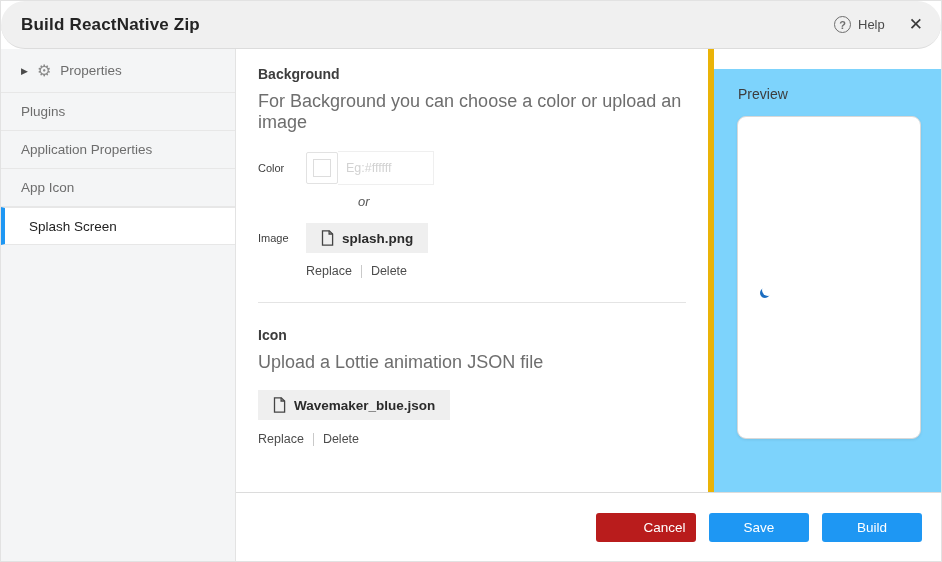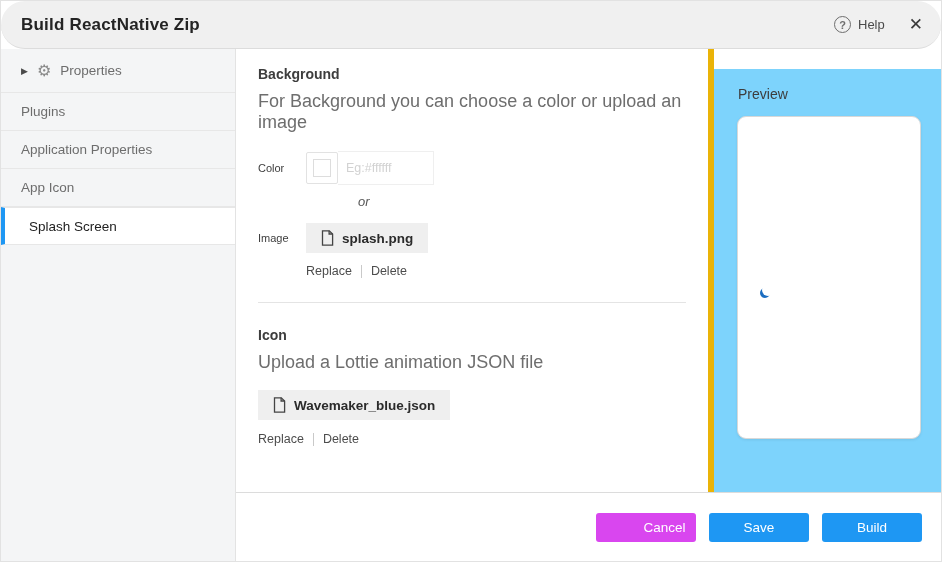--- a/index.html
+++ b/index.html
@@ -100,21 +100,21 @@
   
   .footer {
     flex:0 0 69px; border-top:1px solid #dcdcdc; background:#fff;
     display:flex; align-items:flex-start; justify-content:flex-end;
     gap:13px; padding:20px 19px 0 0;
   }
   .btn {
     width:100px; height:29px; border:none; border-radius:3px; color:#fff;
     font-size:13.5px; font-family:"Liberation Sans",sans-serif; cursor:pointer;
   }
-  .btn-cancel { background:#d946ef;padding-left:37px; }
+  .btn-cancel { background:#b91c1c;padding-left:37px; }
   .btn-primary { background:#1e97f3; }
 </style>
 </head>
 <body>
 
 <div class="dialog">
 
   <div class="header">
     <div class="header-title">Build ReactNative Zip</div>
     <div class="header-right">

